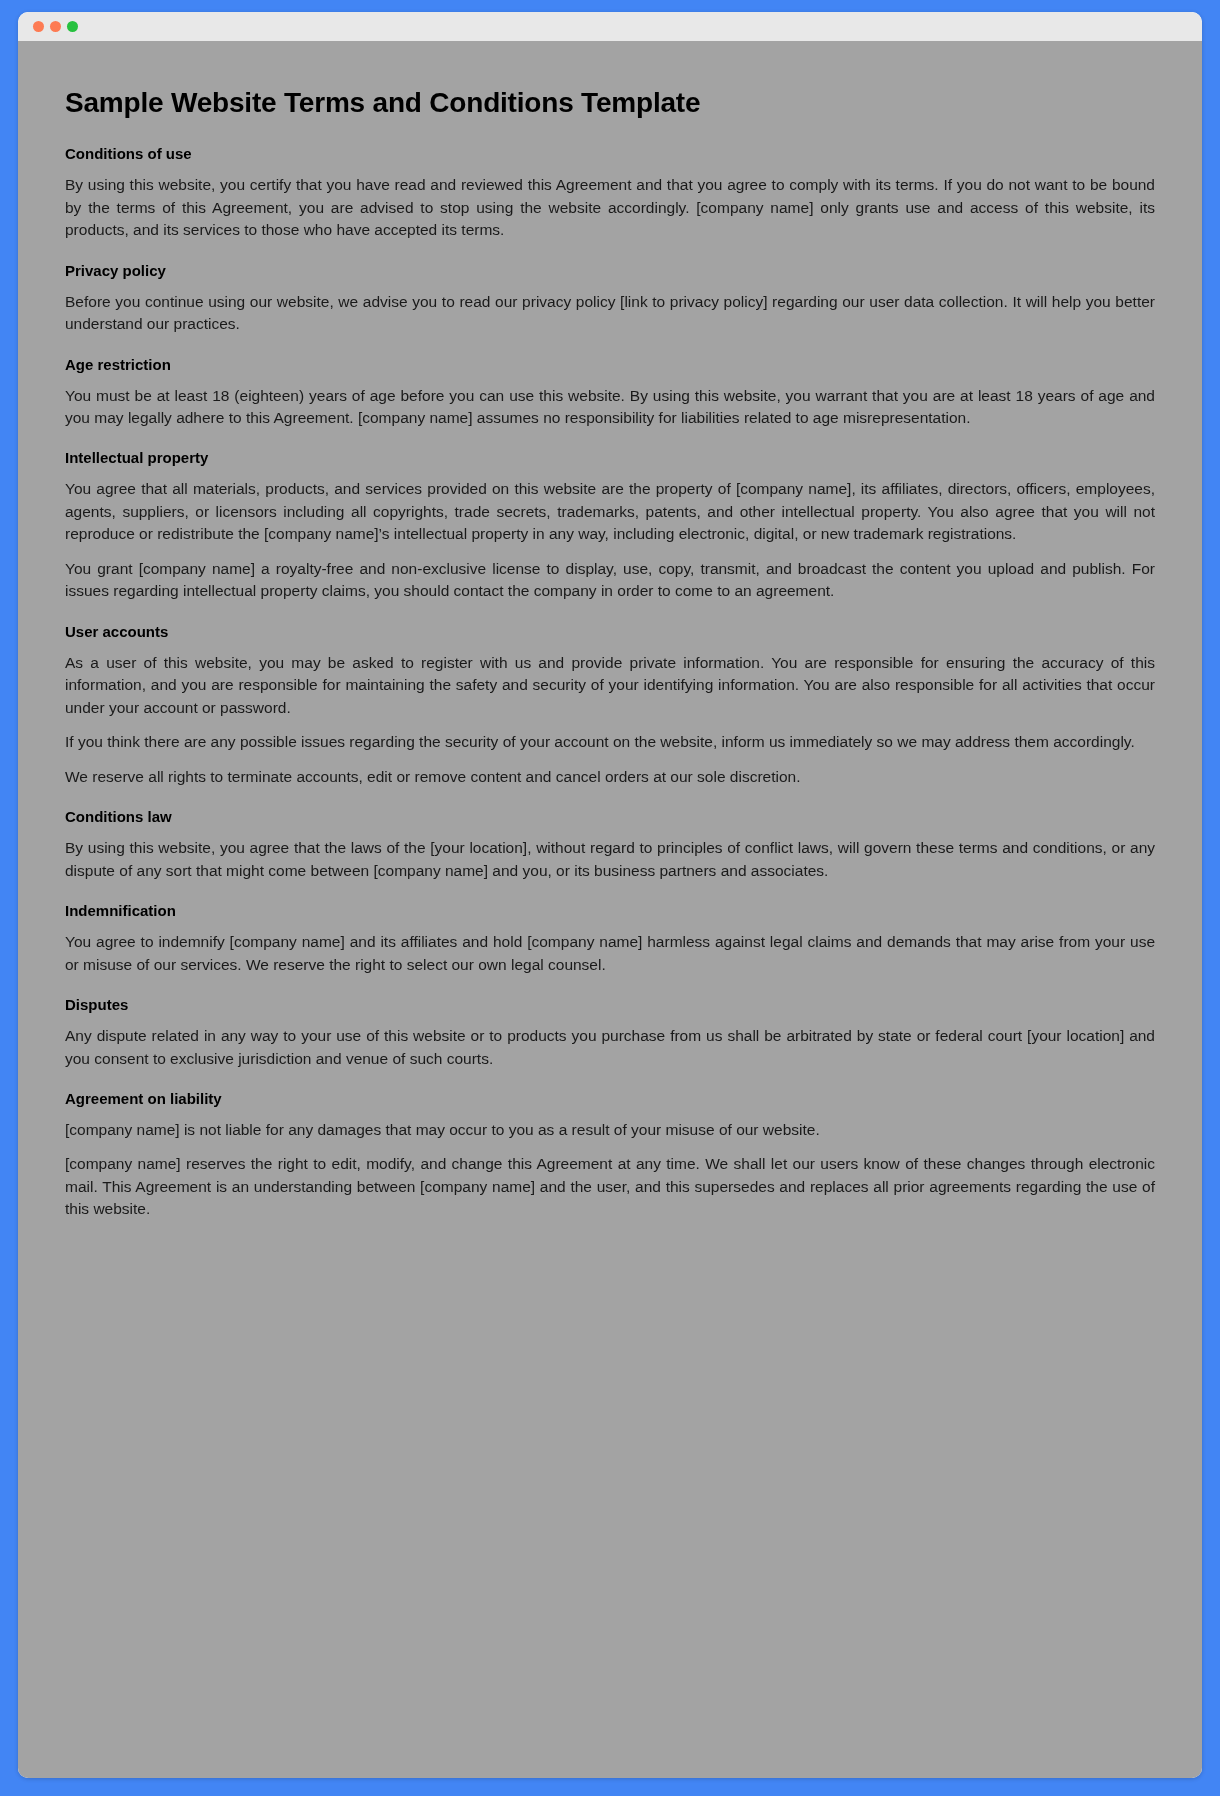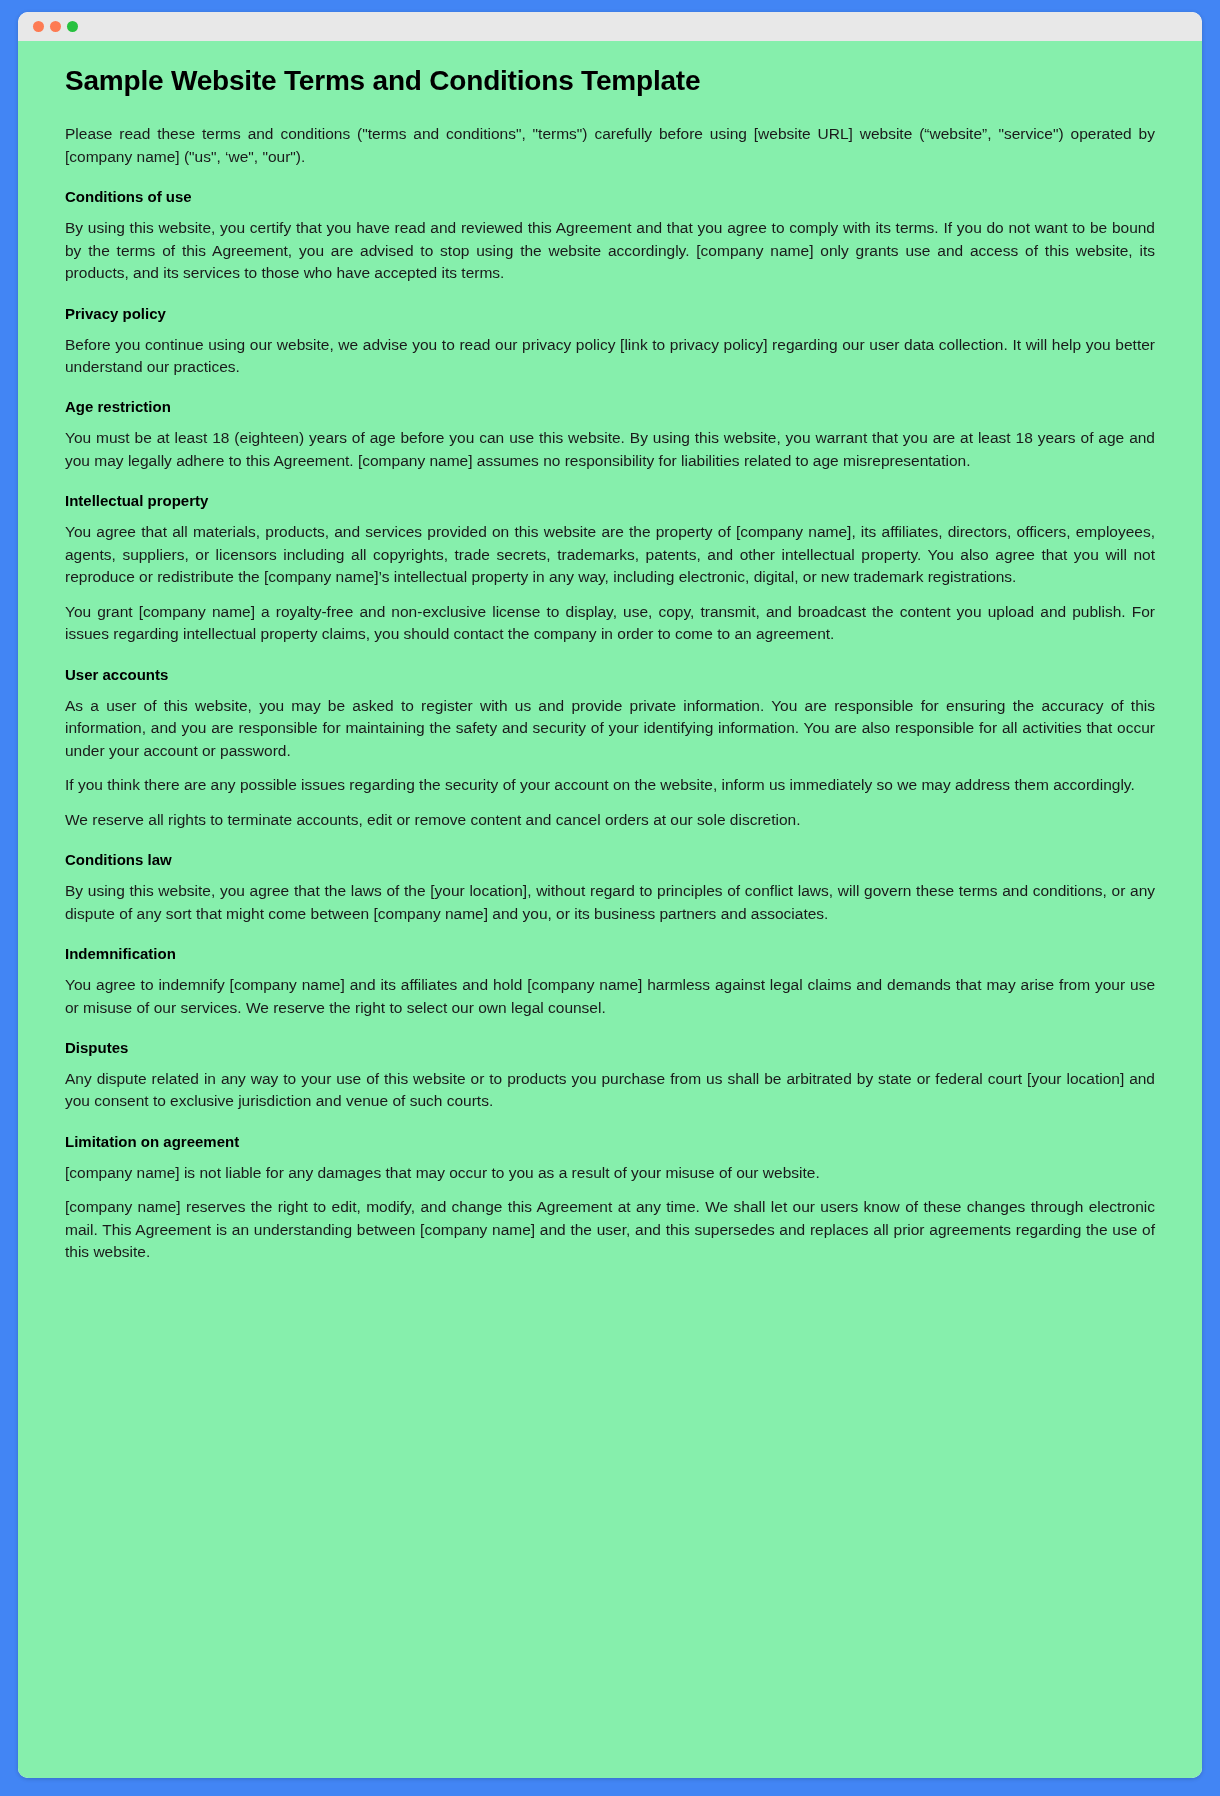--- a/index.html
+++ b/index.html
@@ -55,22 +55,22 @@
     margin-right: 6px;
     display: inline-block;
   }
   .tl-close  { background: #fd7b53; }
   .tl-min    { background: #fd7b53; }
   .tl-max    { background: #27c13f; }
 
   
   #doc-content {
     flex: 1 1 auto;
-    background: #86efac;
-    padding: 24px 47px 20px 47px;
+    background: #a3a3a3;
+    padding: 46px 47px 20px 47px;
     box-sizing: border-box;
     overflow: hidden;
   }
 
   #page-title {
     font-family: "Liberation Sans Narrow", "Liberation Sans", sans-serif;
     font-size: 28px;
     font-weight: bold;
     color: #000000;
     margin: 0 0 26px 0;
@@ -108,21 +108,20 @@
 
     <div id="title-bar">
       <span class="traffic-light tl-close"></span>
       <span class="traffic-light tl-min"></span>
       <span class="traffic-light tl-max"></span>
     </div>
 
     <div id="doc-content">
       <h1 id="page-title">Sample Website Terms and Conditions Template</h1>
 
-      <p class="body-para block-gap">Please read these terms and conditions ("terms and conditions", "terms") carefully before using [website URL] website (“website”, "service") operated by [company name] ("us", ‘we", "our").</p>
 
       <div id="sections-container">
           <div class="doc-section">
             <h2 class="section-heading">Conditions of use</h2>
             <p class="body-para">By using this website, you certify that you have read and reviewed this Agreement and that you agree to comply with its terms. If you do not want to be bound by the terms of this Agreement, you are advised to stop using the website accordingly. [company name] only grants use and access of this website, its products, and its services to those who have accepted its terms.</p>
           </div>
           <div class="doc-section">
             <h2 class="section-heading">Privacy policy</h2>
             <p class="body-para">Before you continue using our website, we advise you to read our privacy policy [link to privacy policy] regarding our user data collection. It will help you better understand our practices.</p>
           </div>
@@ -147,21 +146,21 @@
           </div>
           <div class="doc-section">
             <h2 class="section-heading">Indemnification</h2>
             <p class="body-para">You agree to indemnify [company name] and its affiliates and hold [company name] harmless against legal claims and demands that may arise from your use or misuse of our services. We reserve the right to select our own legal counsel.</p>
           </div>
           <div class="doc-section">
             <h2 class="section-heading">Disputes</h2>
             <p class="body-para">Any dispute related in any way to your use of this website or to products you purchase from us shall be arbitrated by state or federal court [your location] and you consent to exclusive jurisdiction and venue of such courts.</p>
           </div>
           <div class="doc-section">
-            <h2 class="section-heading">Limitation on agreement</h2>
+            <h2 class="section-heading">Agreement on liability</h2>
             <p class="body-para">[company name] is not liable for any damages that may occur to you as a result of your misuse of our website.</p>
             <p class="body-para">[company name] reserves the right to edit, modify, and change this Agreement at any time. We shall let our users know of these changes through electronic mail. This Agreement is an understanding between [company name] and the user, and this supersedes and replaces all prior agreements regarding the use of this website.</p>
           </div>
         </div>
     </div>
 
   </div>
 </div>
 
 </body></html>

